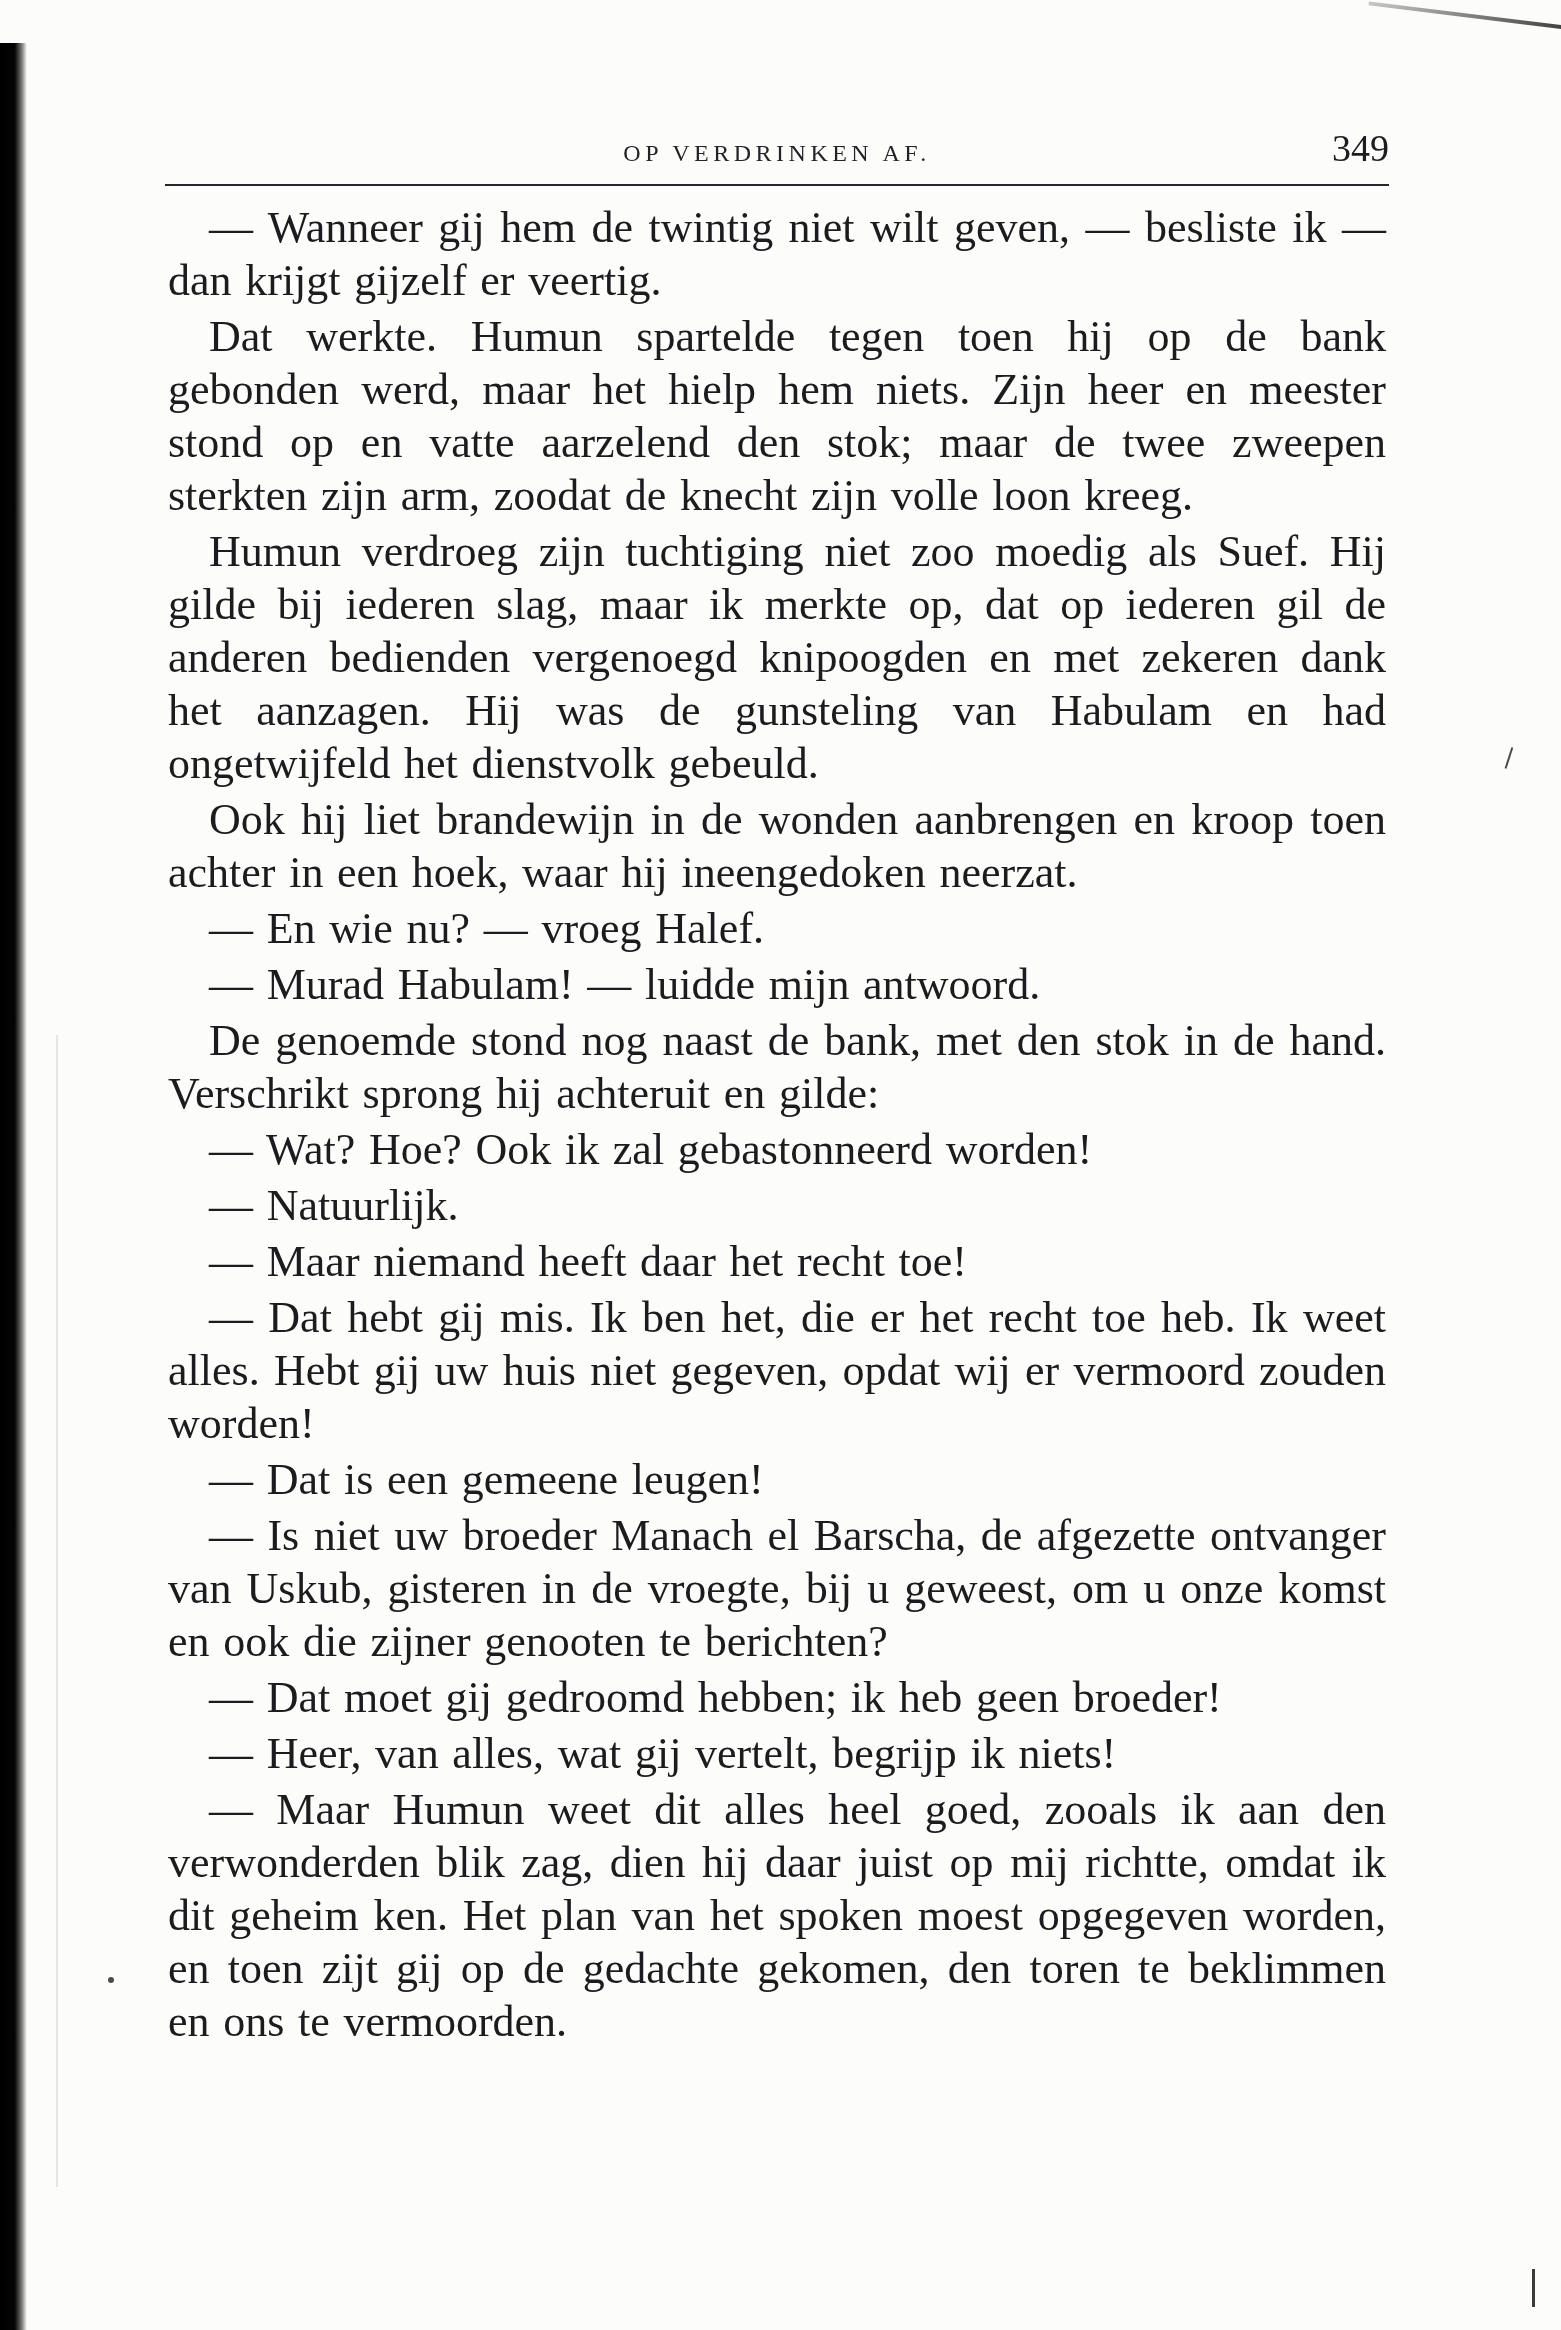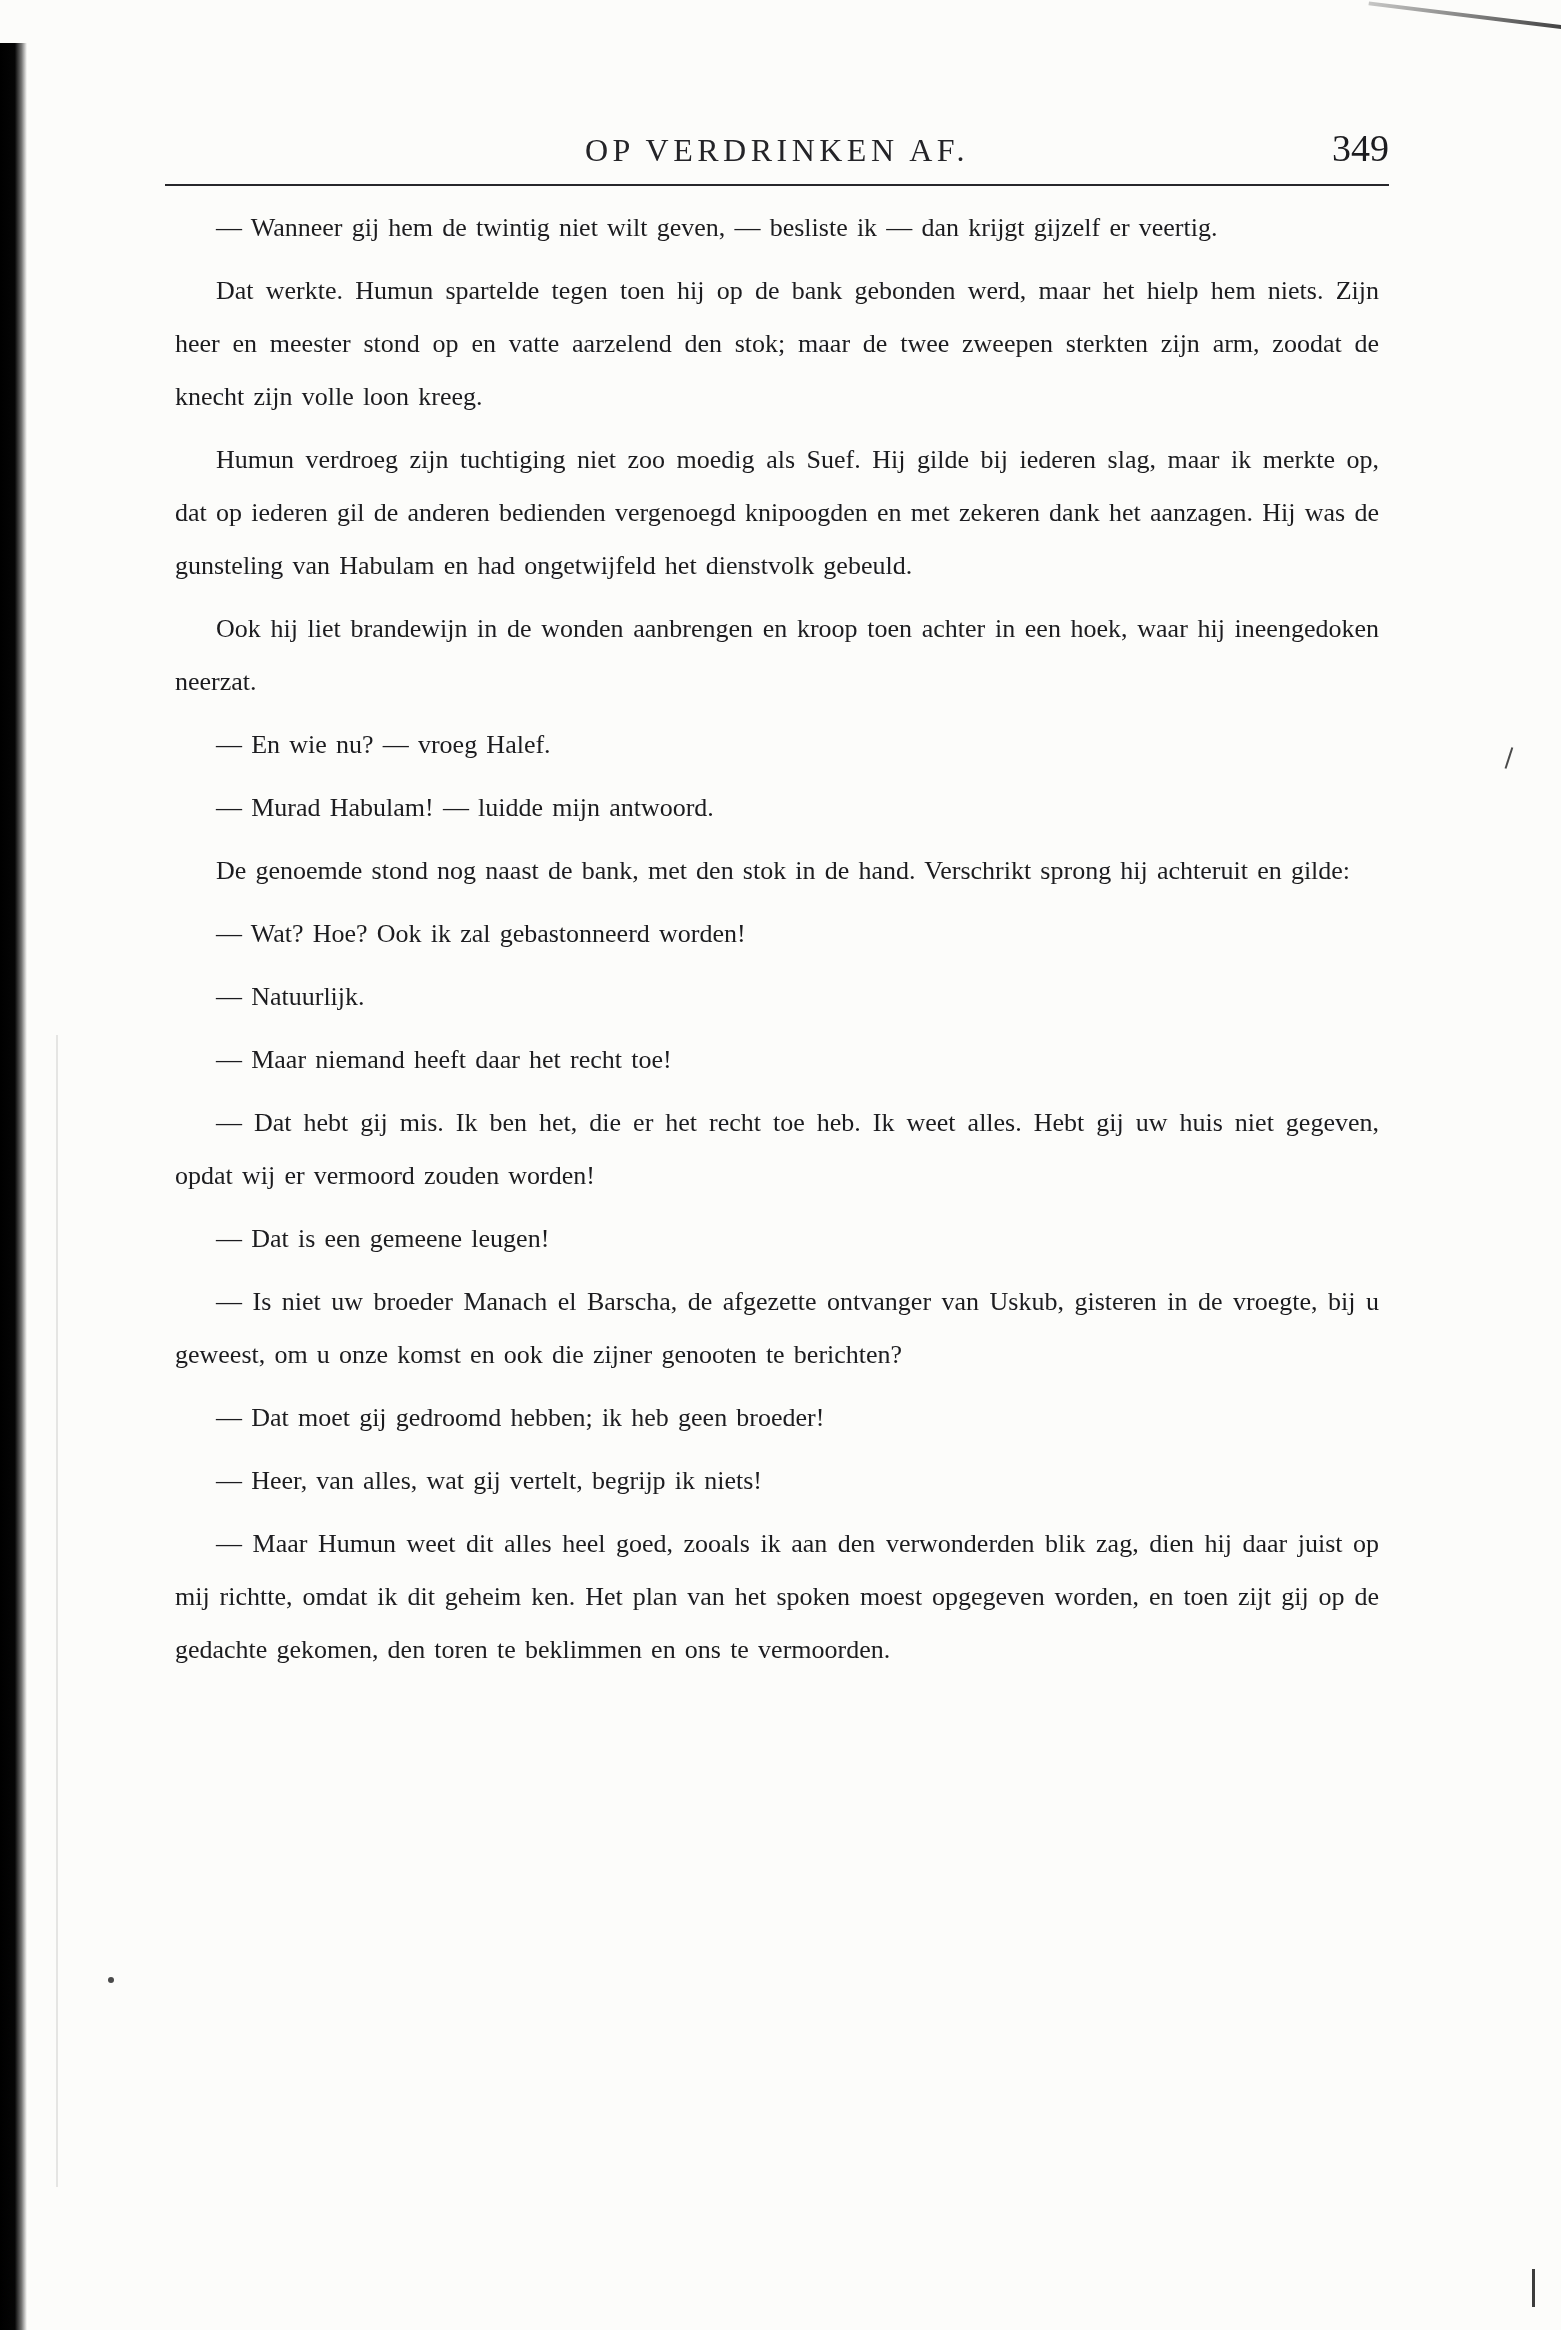--- a/index.html
+++ b/index.html
@@ -80,21 +80,21 @@
   }
 
   .running-head {
     display: grid;
     grid-template-columns: 1fr auto 1fr;
     align-items: baseline;
     padding-top: 126px;
   }
   .head-title {
     grid-column: 2;
-    font-size: 32px;
+    font-size: 24px;
     letter-spacing: 4.5px;
     color: #242428;
     white-space: nowrap;
   }
   .head-page {
     grid-column: 3;
     justify-self: end;
     font-size: 38px;
     color: #1d1d20;
     font-family: Liberation Serif, serif;
@@ -102,22 +102,22 @@
 
   .head-rule {
     margin-top: 14.4px;
     border-top: 2.7px solid #27272b;
   }
 
   .text-block {
     margin-top: 14.4px;
   }
   .para {
-    margin: 10px;
-    font-size: 26px;
+    margin: 3px;
+    font-size: 44px;
     line-height: 53px;
     text-align: justify;
     text-indent: 41px;
     word-spacing: 2.7px;
   }
 </style>
 </head>
 <body>
 
 <div class="page">

